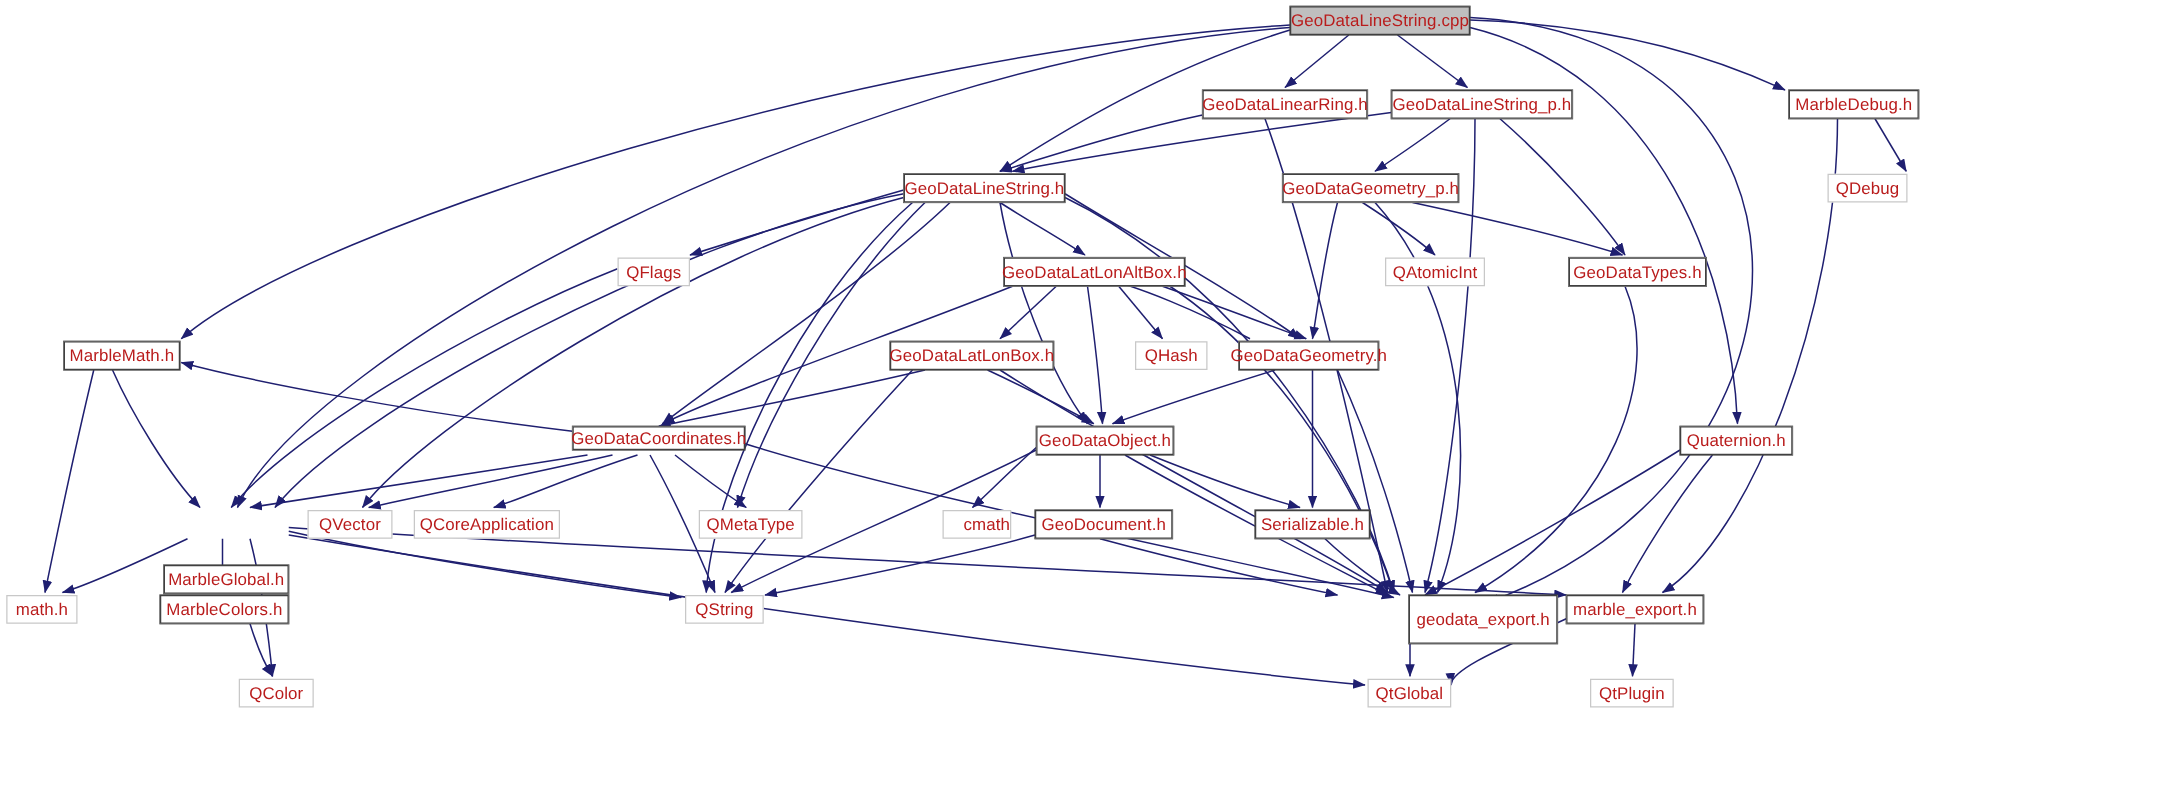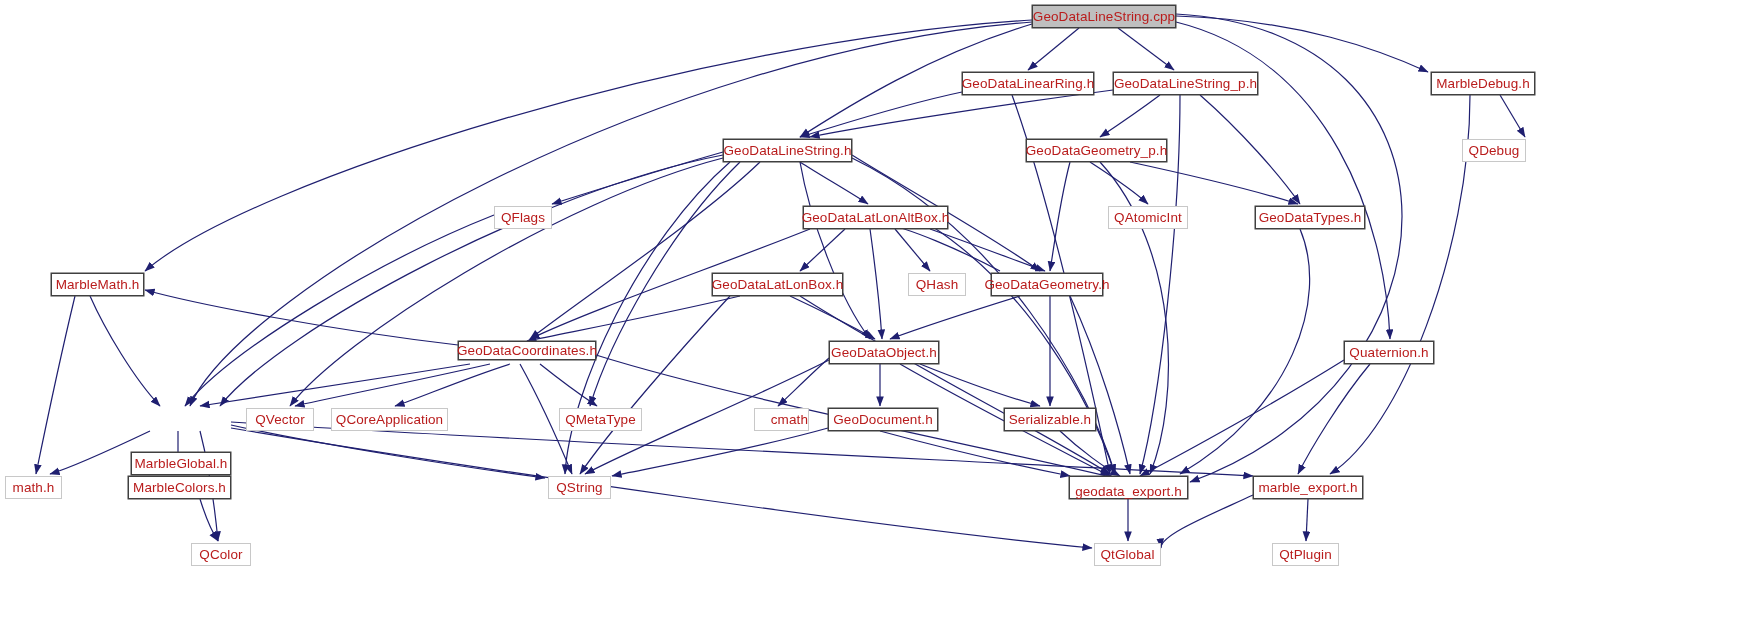--- a/index.html
+++ b/index.html
@@ -224,21 +224,21 @@
       </div>
       <div class="node weak" style="left: 5px; top: 476px; width: 57px; height: 23px;">
         <span class="node-label">math.h</span>
       </div>
       <div class="node strong" style="left: 128px; top: 476px; width: 103px; height: 23px;">
         <span class="node-label">MarbleColors.h</span>
       </div>
       <div class="node weak" style="left: 548px; top: 476px; width: 63px; height: 23px; justify-content: center;">
         <span class="node-label">QString</span>
       </div>
-      <div class="node strong" style="left: 1069px; top: 476px; width: 119px; height: 23px; align-items: flex-end;">
+      <div class="node strong" style="left: 1127px; top: 476px; width: 119px; height: 39px;">
         <span class="node-label">geodata_export.h</span>
       </div>
       <div class="node strong" style="left: 1253px; top: 476px; width: 110px; height: 23px;">
         <span class="node-label">marble_export.h</span>
       </div>
       <div class="node weak" style="left: 191px; top: 543px; width: 60px; height: 23px;">
         <span class="node-label">QColor</span>
       </div>
       <div class="node weak" style="left: 1094px; top: 543px; width: 67px; height: 23px;">
         <span class="node-label">QtGlobal</span>

